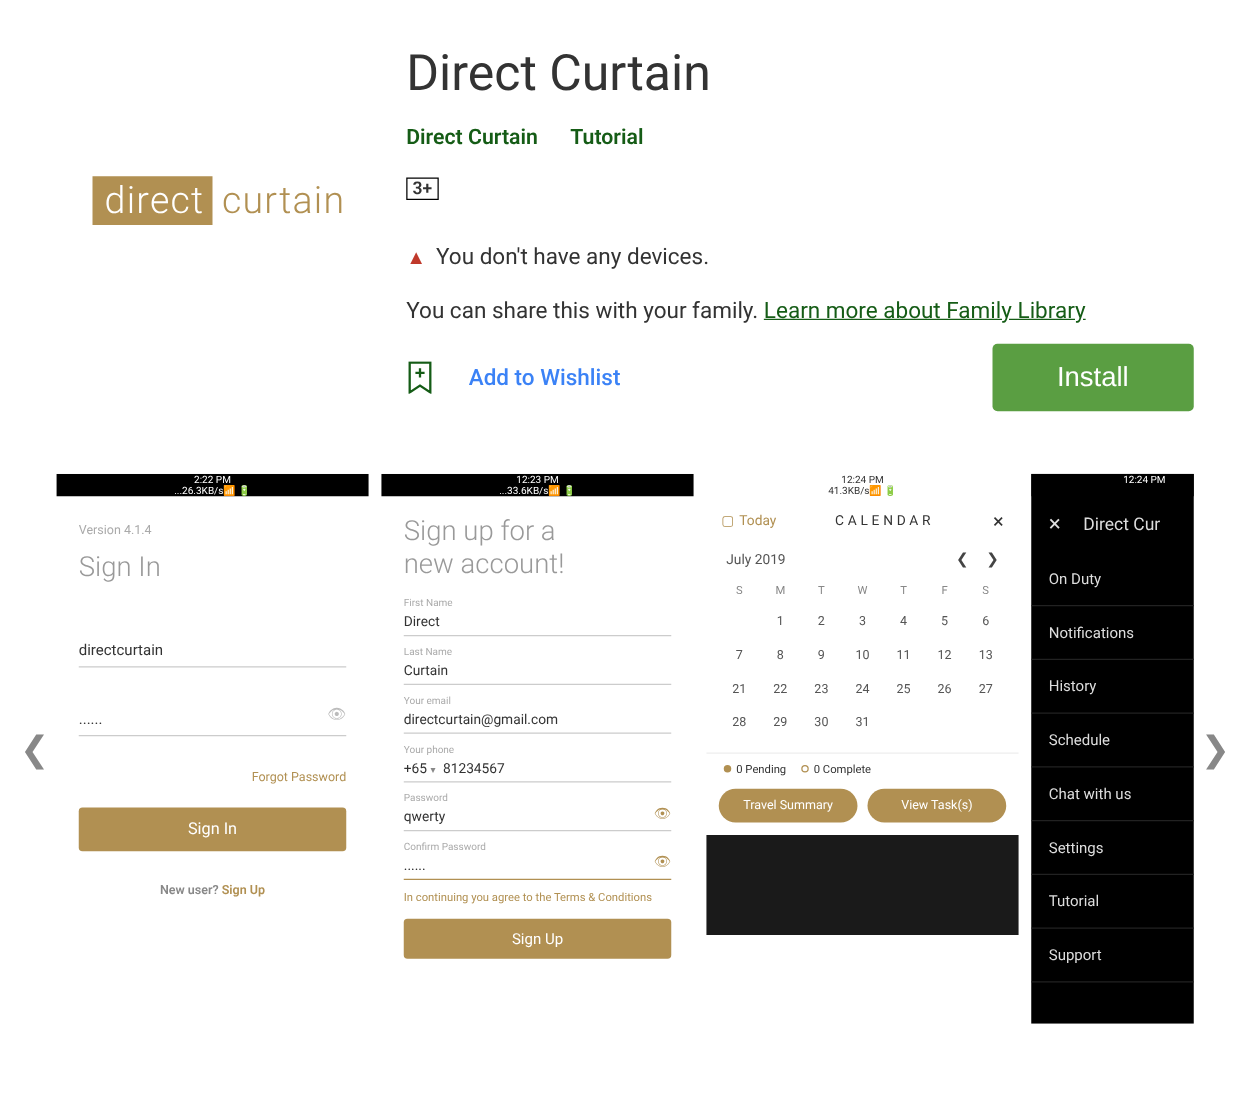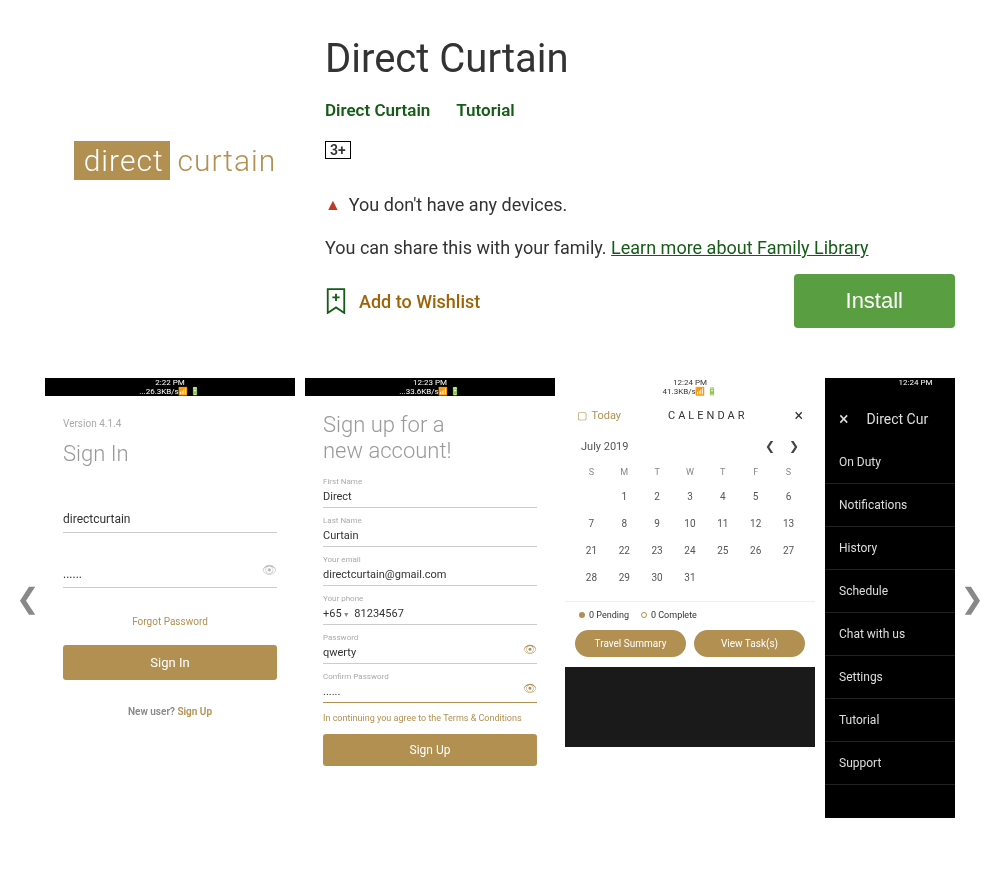--- a/index.html
+++ b/index.html
@@ -94,22 +94,22 @@
   }
   .actions-row {
     display: flex;
     align-items: center;
     justify-content: space-between;
     margin-top: 8px;
   }
   .wishlist {
     display: flex;
     align-items: center;
-    gap: 12px;
-    color: #a16207;
+    gap: 28px;
+    color: #3b82f6;
     font-size: 18px;
     font-weight: 500;
   }
   .wishlist svg { width: 22px; height: 26px; }
   .install-btn {
     background: #5a9e42;
     color: #fff;
     border: none;
     padding: 14px 52px;
     font-size: 22px;
@@ -166,21 +166,21 @@
   }
   .status-bar.light { background: #fff; color: #333; }
   .status-right { display: flex; gap: 0; align-items: center; }
 
   
   .s1-body { padding: 22px 18px; color: #888; }
   .s1-ver { font-size: 10px; color: #aaa; margin-bottom: 12px; }
   .s1-title { font-size: 22px; color: #999; font-weight: 300; margin-bottom: 40px; }
   .s1-field { border-bottom: 1px solid #ccc; padding: 6px 0; font-size: 12px; color: #333; margin-bottom: 28px; position: relative; }
   .eye { position: absolute; right: 0; top: 2px; color: #bbb; font-size: 12px; }
-  .s1-forgot { text-align: center; color: #b19052; font-size: 10px; margin-bottom: 18px; }
+  .s1-forgot { text-align: right; color: #b19052; font-size: 10px; margin-bottom: 18px; }
   .s1-btn { background: #b19052; color: #fff; text-align: center; padding: 10px; border-radius: 3px; font-size: 13px; margin-bottom: 26px; }
   .s1-new { text-align: center; font-size: 10px; color: #888; }
   .s1-new span { color: #b19052; font-weight: 600; }
 
   
   .s2-body { padding: 16px 18px 0 18px; color: #888; }
   .s2-title { font-size: 22px; color: #999; font-weight: 300; line-height: 1.2; margin-bottom: 12px; }
   .s2-label { font-size: 8px; color: #aaa; margin-top: 8px; }
   .s2-field { border-bottom: 1px solid #ccc; padding: 4px 0; font-size: 11px; color: #333; position: relative; }
   .s2-phone-row { display: flex; gap: 6px; }

